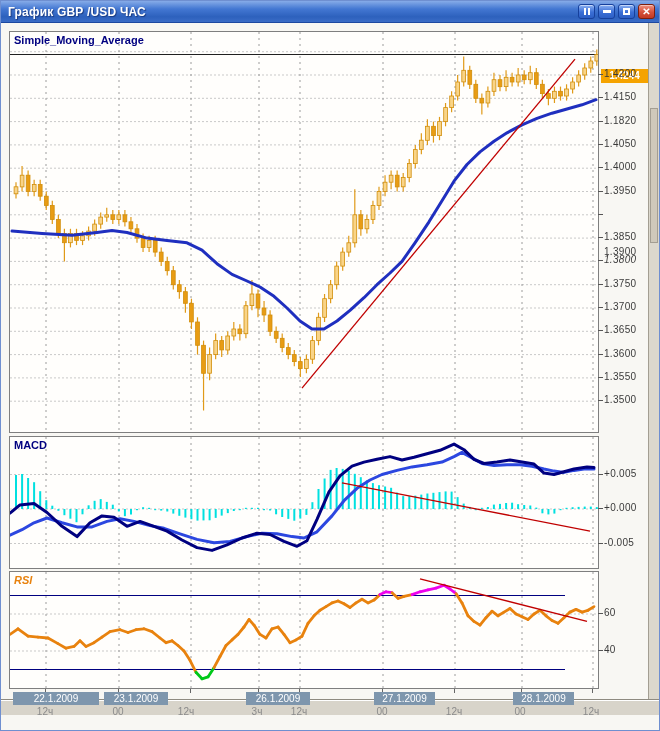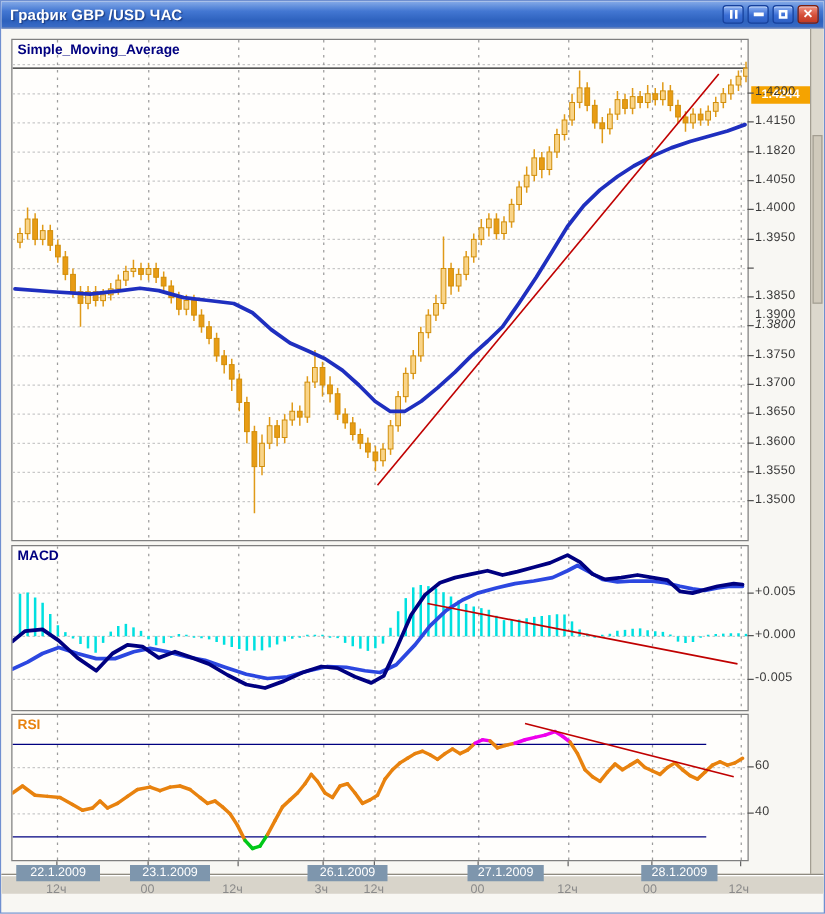--- a/index.html
+++ b/index.html
@@ -427,21 +427,21 @@
           </g>
           <g>
             <polyline points="0.0,76.1 10.0,67.9 24.0,66.5 37.0,75.5 52.0,89.3 67.0,99.6 80.0,85.8 92.0,78.9 104.0,80.3 117.0,89.3 130.0,84.4 144.0,89.3 157.0,94.1 172.0,103.0 187.0,110.6 202.0,113.4 217.0,107.9 232.0,101.0 247.0,96.2 260.0,97.5 274.0,104.4 287.0,109.3 297.0,103.7 307.0,82.3 319.0,54.8 330.0,38.9 342.0,29.2 354.0,25.1 367.0,22.3 380.0,19.6 392.0,23.0 404.0,20.3 417.0,16.8 430.0,13.3 444.0,7.1 454.0,12.7 464.0,22.3 474.0,26.5 487.0,25.1 500.0,23.0 512.0,25.1 524.0,27.1 534.0,36.1 544.0,37.5 554.0,34.7 564.0,32.0 577.0,29.9 584.0,30.6" fill="none" stroke="#000080" stroke-width="3" stroke-linejoin="round" stroke-linecap="round"></polyline>
           </g>
           <g>
             <line x1="332" y1="45.8" x2="580" y2="94.1" stroke="#C00000" stroke-width="1.3"></line>
           </g>
         </svg>
     </div>
     <div class="panel" id="panel-rsi" style="left:8px;top:548px;width:590px;height:118px;">
-      <span class="plabel" style="color:#E8820E;">RSI</span>
+      <span class="plabel" style="color:#E8820E;font-style:italic;">RSI</span>
       <svg id="svg-rsi" width="588" height="116">
           <g>
             <line x1="0" x2="588" y1="42" y2="42" stroke="#c9c9c9" stroke-dasharray="2,2"></line>
             <line x1="0" x2="588" y1="79" y2="79" stroke="#c9c9c9" stroke-dasharray="2,2"></line>
           </g>
           <g>
             <line x1="36" x2="36" y1="0" y2="116" stroke="#9c9c9c" stroke-dasharray="2,4"></line>
             <line x1="109" x2="109" y1="0" y2="116" stroke="#9c9c9c" stroke-dasharray="2,4"></line>
             <line x1="181" x2="181" y1="0" y2="116" stroke="#9c9c9c" stroke-dasharray="2,4"></line>
             <line x1="249" x2="249" y1="0" y2="116" stroke="#9c9c9c" stroke-dasharray="2,4"></line>
@@ -603,21 +603,21 @@
     <div class="axtick" style="left:597px;top:649px;"></div>
     <div class="timetick" style="left:44px;"></div>
     <div class="timetick" style="left:117px;"></div>
     <div class="timetick" style="left:189px;"></div>
     <div class="timetick" style="left:257px;"></div>
     <div class="timetick" style="left:298px;"></div>
     <div class="timetick" style="left:381px;"></div>
     <div class="timetick" style="left:453px;"></div>
     <div class="timetick" style="left:520px;"></div>
     <div class="timetick" style="left:591px;"></div>
-    <div class="datebadge" style="left:12px;width:67px;">22.1.2009</div>
+    <div class="datebadge" style="left:12px;width:86px;">22.1.2009</div>
     <div class="datebadge" style="left:103px;width:64px;">23.1.2009</div>
     <div class="datebadge" style="left:245px;width:64px;">26.1.2009</div>
     <div class="datebadge" style="left:373px;width:61px;">27.1.2009</div>
     <div class="datebadge" style="left:512px;width:61px;">28.1.2009</div>
     <div class="timelab" style="left:44px;">12ч</div>
     <div class="timelab" style="left:117px;">00</div>
     <div class="timelab" style="left:185px;">12ч</div>
     <div class="timelab" style="left:256px;">3ч</div>
     <div class="timelab" style="left:298px;">12ч</div>
     <div class="timelab" style="left:381px;">00</div>

